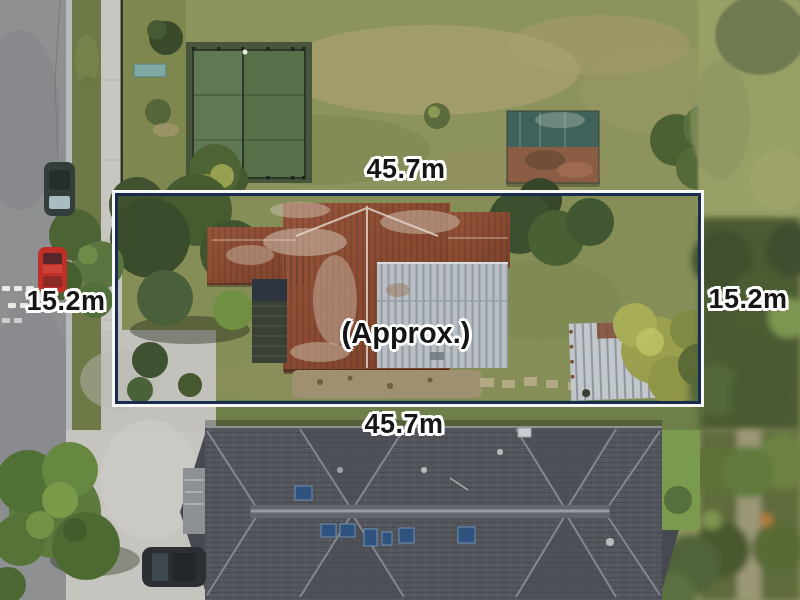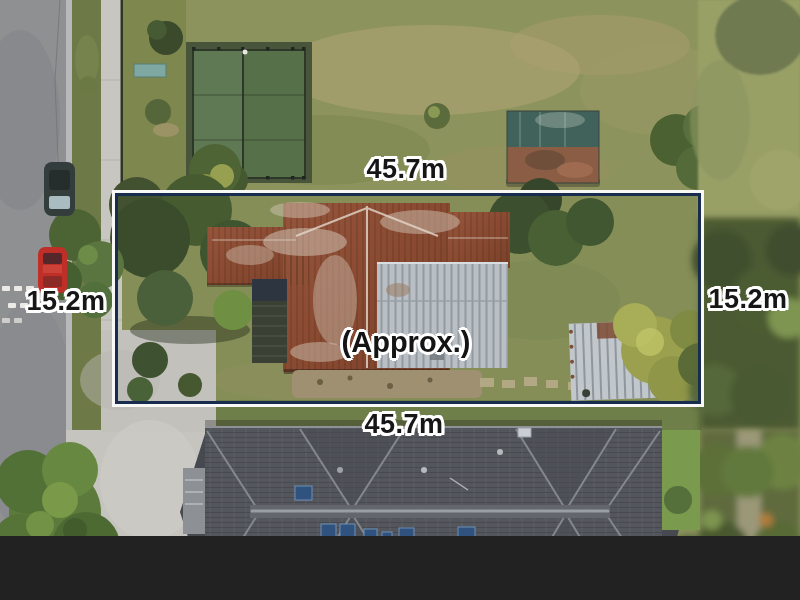--- a/index.html
+++ b/index.html
@@ -1,17 +1,17 @@
 <!DOCTYPE html>
 <html><head>
 <meta charset="utf-8">
 <style>
   html,body{margin:0;padding:0;background:#222;}
   .stage{
-    position:relative;width:800px;height:536px;overflow:hidden;
+    position:relative;width:800px;height:600px;overflow:hidden;
     background:#8d935c;
     font-family:"Liberation Sans","DejaVu Sans",sans-serif;
   }
   .stage svg{position:absolute;left:0;top:0;}
   .boundary{
     position:absolute;left:115px;top:193px;width:586px;height:211px;
     box-sizing:border-box;
     border:3px solid #182c50;
     outline:3px solid #f8f8f6;
     pointer-events:none;
@@ -29,21 +29,21 @@
     position:absolute;left:419px;top:262px;transform:translateX(-50%);
     font-weight:bold;font-size:55px;line-height:1;color:#141414;
     letter-spacing:-1px;white-space:nowrap;
     text-shadow:
       -4px 0 0 #fff,4px 0 0 #fff,0 -4px 0 #fff,0 4px 0 #fff,
       -3px -3px 0 #fff,3px -3px 0 #fff,-3px 3px 0 #fff,3px 3px 0 #fff,
       -4px -2px 0 #fff,4px 2px 0 #fff,-2px 4px 0 #fff,2px -4px 0 #fff;
   }
   .area-label .sup{font-size:32px;position:relative;top:-20px;margin-left:3px;letter-spacing:0;}
   .approx-label{
-    position:absolute;left:406px;top:328px;transform:translateX(-50%);
+    position:absolute;left:406px;top:319px;transform:translateX(-50%);
     font-weight:bold;font-size:29px;line-height:1;color:#141414;white-space:nowrap;
     text-shadow:
       -3px 0 0 #fff,3px 0 0 #fff,0 -3px 0 #fff,0 3px 0 #fff,
       -2px -2px 0 #fff,2px -2px 0 #fff,-2px 2px 0 #fff,2px 2px 0 #fff;
   }
   .lbl-top{left:406px;top:156px;}
   .lbl-bottom{left:404px;top:411px;}
   .lbl-left{left:66px;top:288px;}
   .lbl-right{left:748px;top:286px;}
 </style>

